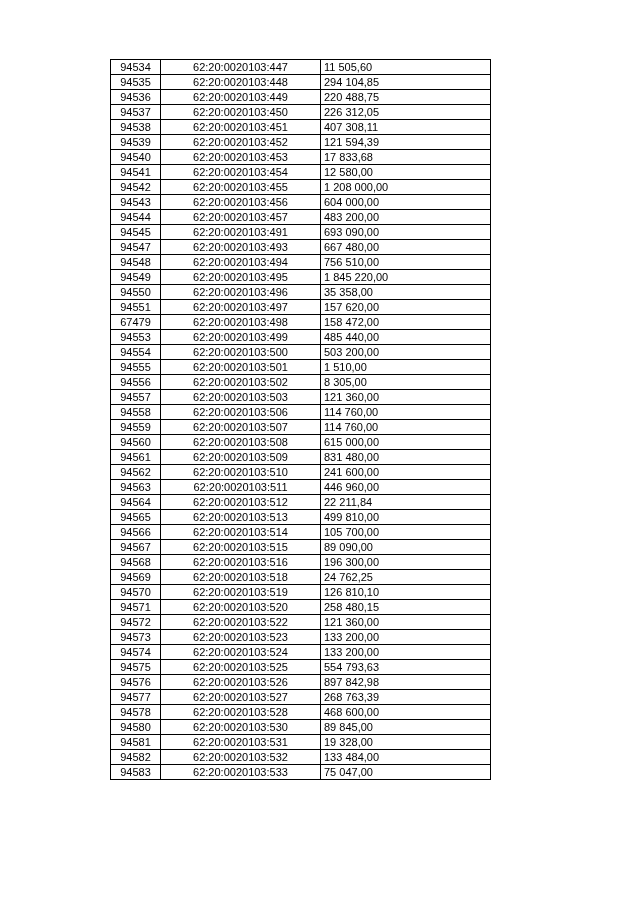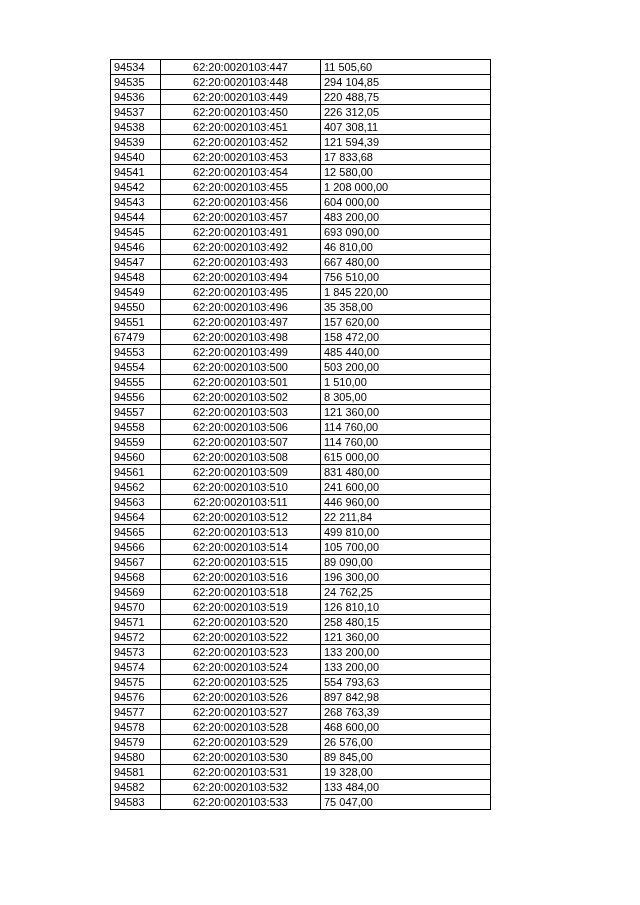--- a/index.html
+++ b/index.html
@@ -27,21 +27,21 @@
     color: #000000;
   }
   table.data-table td {
     border: 1px solid #000000;
     height: 15px;
     line-height: 13px;
     padding: 0 3px;
     white-space: nowrap;
     overflow: hidden;
   }
-  td.col-num  { width: 50px;  text-align: left; }
+  td.col-num  { width: 50px;  text-align: center; }
   td.col-code { width: 160px; text-align: center;  }
   td.col-val  { width: 170px; }
 </style>
 </head>
 <body>
 
 <div class="page">
   <table class="data-table">
     <tbody>
         <tr>
@@ -98,25 +98,20 @@
           <td class="col-num">94544</td>
           <td class="col-code">62:20:0020103:457</td>
           <td class="col-val">483 200,00</td>
         </tr>
         <tr>
           <td class="col-num">94545</td>
           <td class="col-code">62:20:0020103:491</td>
           <td class="col-val">693 090,00</td>
         </tr>
         <tr>
-          <td class="col-num">94546</td>
-          <td class="col-code">62:20:0020103:492</td>
-          <td class="col-val">46 810,00</td>
-        </tr>
-        <tr>
           <td class="col-num">94547</td>
           <td class="col-code">62:20:0020103:493</td>
           <td class="col-val">667 480,00</td>
         </tr>
         <tr>
           <td class="col-num">94548</td>
           <td class="col-code">62:20:0020103:494</td>
           <td class="col-val">756 510,00</td>
         </tr>
         <tr>
@@ -261,25 +256,20 @@
         </tr>
         <tr>
           <td class="col-num">94577</td>
           <td class="col-code">62:20:0020103:527</td>
           <td class="col-val">268 763,39</td>
         </tr>
         <tr>
           <td class="col-num">94578</td>
           <td class="col-code">62:20:0020103:528</td>
           <td class="col-val">468 600,00</td>
-        </tr>
-        <tr>
-          <td class="col-num">94579</td>
-          <td class="col-code">62:20:0020103:529</td>
-          <td class="col-val">26 576,00</td>
         </tr>
         <tr>
           <td class="col-num">94580</td>
           <td class="col-code">62:20:0020103:530</td>
           <td class="col-val">89 845,00</td>
         </tr>
         <tr>
           <td class="col-num">94581</td>
           <td class="col-code">62:20:0020103:531</td>
           <td class="col-val">19 328,00</td>

